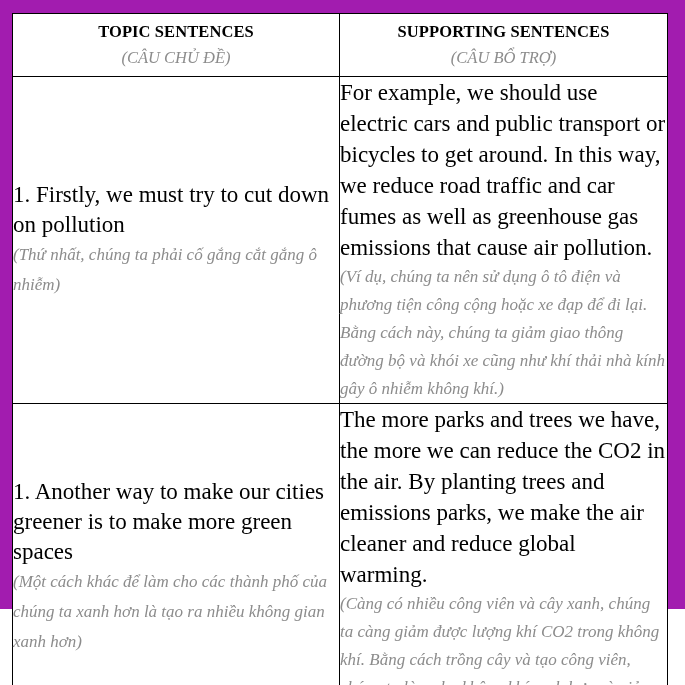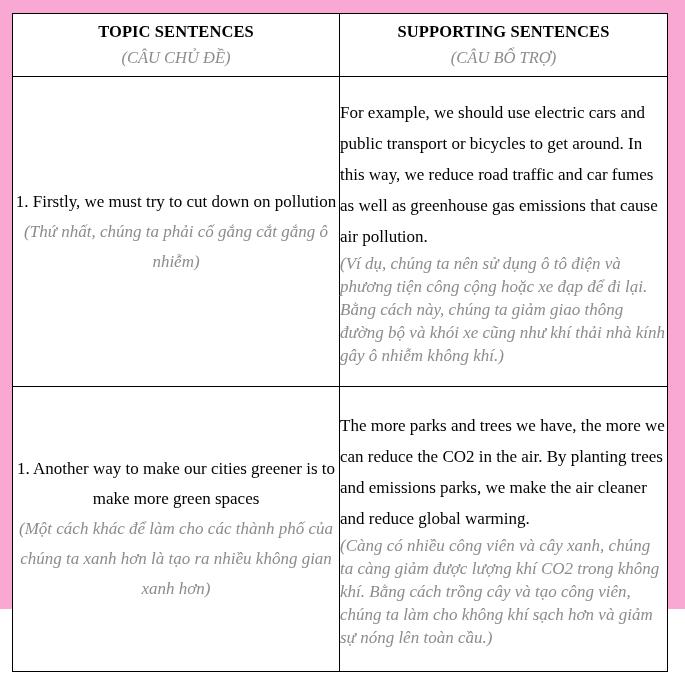--- a/index.html
+++ b/index.html
@@ -11,21 +11,21 @@
     width: 685px;
     height: 685px;
     overflow: hidden;
     font-family: "Liberation Serif", "DejaVu Serif", serif;
     color: #000000;
   }
   .page {
     position: relative;
     width: 685px;
     height: 609px;
-    background: #f9a8d4;
+    background: #a21caf;
   }
   table.comparison-table {
     position: absolute;
     left: 12px;
     top: 13px;
     width: 655px;
     border-collapse: collapse;
     table-layout: fixed;
     background: #ffffff;
   }
@@ -53,37 +53,36 @@
   }
   .header-sub {
     font-style: italic;
     font-size: 16.5px;
     line-height: 1.55;
     color: #8c8c8c;
   }
 
   
   td.topic-cell {
-    text-align: center;
     vertical-align: middle;
     padding: 6px 10px 8px 10px;
   }
   td.support-cell {
     text-align: left;
     vertical-align: top;
     padding: 7px 10px 8px 9px;
   }
   .en-text {
-    font-size: 17px;
+    font-size: 23px;
     line-height: 31px;
     color: #000000;
   }
   .vi-text {
     font-size: 17px;
-    line-height: 23px;
+    line-height: 28px;
     font-style: italic;
     color: #8c8c8c;
   }
   td.topic-cell .en-text { line-height: 30px; }
   td.topic-cell .vi-text { line-height: 30px; }
 
   
   tr.row-1 td { height: 309px; }
   tr.row-2 td { height: 284px; }
 </style>

